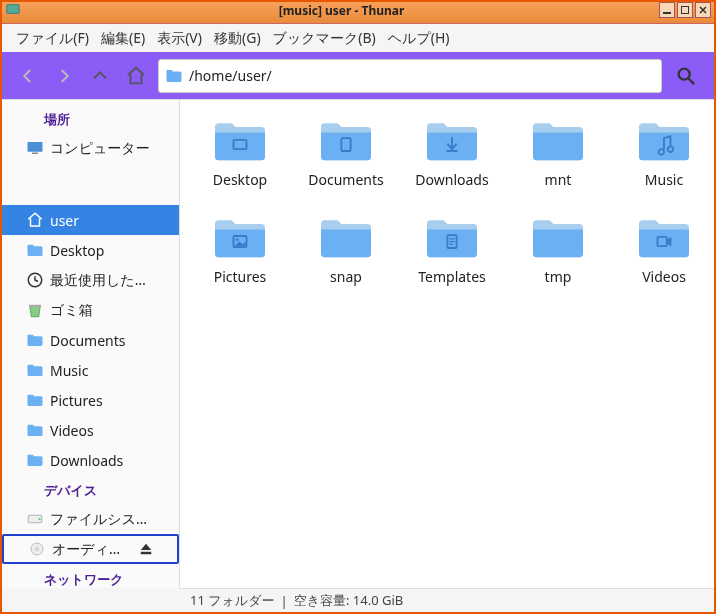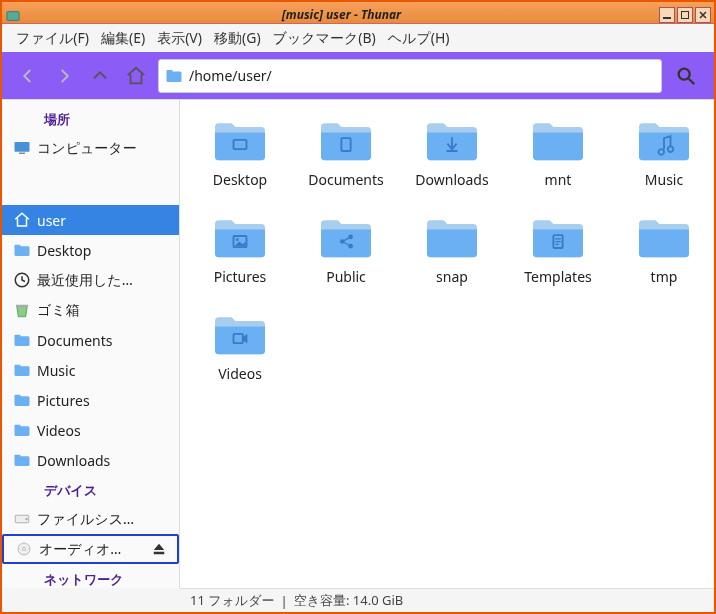--- a/index.html
+++ b/index.html
@@ -1,35 +1,35 @@
 <!DOCTYPE html>
 <html><head>
 <meta charset="utf-8">
 <style>
 * { box-sizing: border-box; margin: 0; padding: 0; font-family: "Noto Sans", "Segoe UI", sans-serif; }
 body { width: 716px; height: 614px; background: #fff; }
 .window { width: 716px; height: 614px; border: 2px solid #e85600; display: flex; flex-direction: column; background: #f5f5f5; }
-.titlebar { height: 22px; background: linear-gradient(#f7a05c, #e88b3a); display: flex; align-items: flex-end; position: relative; border-bottom: 1px solid #c66; font-style: italic; }
+.titlebar { height: 22px; background: linear-gradient(#f7a05c, #e88b3a); display: flex; align-items: flex-start; position: relative; border-bottom: 1px solid #c66; }
 .titlebar-icon { width: 14px; height: 14px; margin: 0 4px; }
 .titlebar-text { flex: 1; text-align: center; font-size: 12px; font-weight: bold; color: #222; }
 .titlebar-buttons { display: flex; gap: 2px; margin-right: 3px; }
 .titlebar-btn { width: 16px; height: 16px; border: 1px solid #a55; background: #f8d8b8; display: flex; align-items: center; justify-content: center; font-size: 9px; }
 .menubar { height: 28px; background: #f5f5f5; display: flex; align-items: center; padding: 0 8px; gap: 0; font-size: 14px; color: #333; }
 .menu-item { padding: 4px 6px; }
 .toolbar { height: 48px; background: #8b5cf6; display: flex; align-items: center; padding: 0 12px; gap: 8px; border-bottom: 1px solid #ddd; }
 .nav-btn { width: 28px; height: 28px; display: flex; align-items: center; justify-content: center; color: #555; }
 .nav-btn.disabled { color: #bbb; }
 .pathbar { flex: 1; height: 34px; background: #fff; border: 1px solid #ccc; border-radius: 3px; display: flex; align-items: center; padding: 0 6px; gap: 6px; }
 .path-icon { width: 18px; height: 18px; }
 .path-text { font-size: 14px; color: #222; }
 .search-btn { width: 32px; height: 32px; display: flex; align-items: center; justify-content: center; }
 .body-area { flex: 1; display: flex; overflow: hidden; }
 .sidebar { width: 178px; background: #fafafa; border-right: 1px solid #ddd; overflow-y: auto; padding-top: 4px; }
 .side-header { font-weight: bold; font-size: 13px; padding: 6px 10px 4px 10px; color: #4c1d95; margin-left: 32px; }
-.side-item { height: 30px; display: flex; align-items: center; padding: 0 11px; gap: 6px; font-size: 14px; color: #222; white-space: nowrap; overflow: hidden; text-overflow: ellipsis; position: relative; }
+.side-item { height: 30px; display: flex; align-items: center; padding: 0 24px; gap: 6px; font-size: 14px; color: #222; white-space: nowrap; overflow: hidden; text-overflow: ellipsis; position: relative; }
 .side-item.selected { background: #3584e4; color: #fff; margin-top: 42px; }
 .side-item.highlighted { border: 2px solid #2040d0; border-radius: 2px; }
 .side-item .ic { width: 18px; height: 18px; flex-shrink: 0; display: flex; align-items: center; justify-content: center; }
 .side-item .lbl { flex: 1; overflow: hidden; text-overflow: ellipsis; }
 .eject { width: 14px; height: 14px; flex-shrink: 0; }
 .content { flex: 1; background: #fff; overflow: auto; padding: 10px 8px; }
 .icon-grid { display: grid; grid-template-columns: repeat(5, 104px); gap: 14px 2px; }
 .file-item { display: flex; flex-direction: column; align-items: center; gap: 6px; padding: 4px; }
 .folder-ic { width: 58px; height: 50px; position: relative; }
 .folder-label { font-size: 14px; color: #222; text-align: center; }
@@ -302,33 +302,20 @@
                 <path d="M25 38 L30 33 L34 36 L37 33 V38 Z" fill="#3a7bc8"></path>
               </svg>
             </div>
             <div class="folder-label">Pictures</div>
           </div>
           <div class="file-item">
             <div>
               <svg class="folder-ic" viewBox="0 0 62 54">
                 <path d="M4 14 Q4 10 8 10 H22 L26 14 H54 Q58 14 58 18 V46 Q58 50 54 50 H8 Q4 50 4 46 Z" fill="#a8ceef"></path>
                 <path d="M4 20 H58 V46 Q58 50 54 50 H8 Q4 50 4 46 Z" fill="#6ab0f3"></path>
-                <circle cx="27" cy="33" r="2.5" fill="#3a7bc8"></circle>
-                <circle cx="36" cy="28" r="2.5" fill="#3a7bc8"></circle>
-                <circle cx="36" cy="38" r="2.5" fill="#3a7bc8"></circle>
-                <path d="M29 32 L34 29 M29 34 L34 37" stroke="#3a7bc8" stroke-width="1.5"></path>
-              </svg>
-            </div>
-            <div class="folder-label">Public</div>
-          </div>
-          <div class="file-item">
-            <div>
-              <svg class="folder-ic" viewBox="0 0 62 54">
-                <path d="M4 14 Q4 10 8 10 H22 L26 14 H54 Q58 14 58 18 V46 Q58 50 54 50 H8 Q4 50 4 46 Z" fill="#a8ceef"></path>
-                <path d="M4 20 H58 V46 Q58 50 54 50 H8 Q4 50 4 46 Z" fill="#6ab0f3"></path>
               </svg>
             </div>
             <div class="folder-label">snap</div>
           </div>
           <div class="file-item">
             <div>
               <svg class="folder-ic" viewBox="0 0 62 54">
                 <path d="M4 14 Q4 10 8 10 H22 L26 14 H54 Q58 14 58 18 V46 Q58 50 54 50 H8 Q4 50 4 46 Z" fill="#a8ceef"></path>
                 <path d="M4 20 H58 V46 Q58 50 54 50 H8 Q4 50 4 46 Z" fill="#6ab0f3"></path>
                 <rect x="26" y="26" width="10" height="14" rx="1" fill="none" stroke="#3a7bc8" stroke-width="2"></rect>

